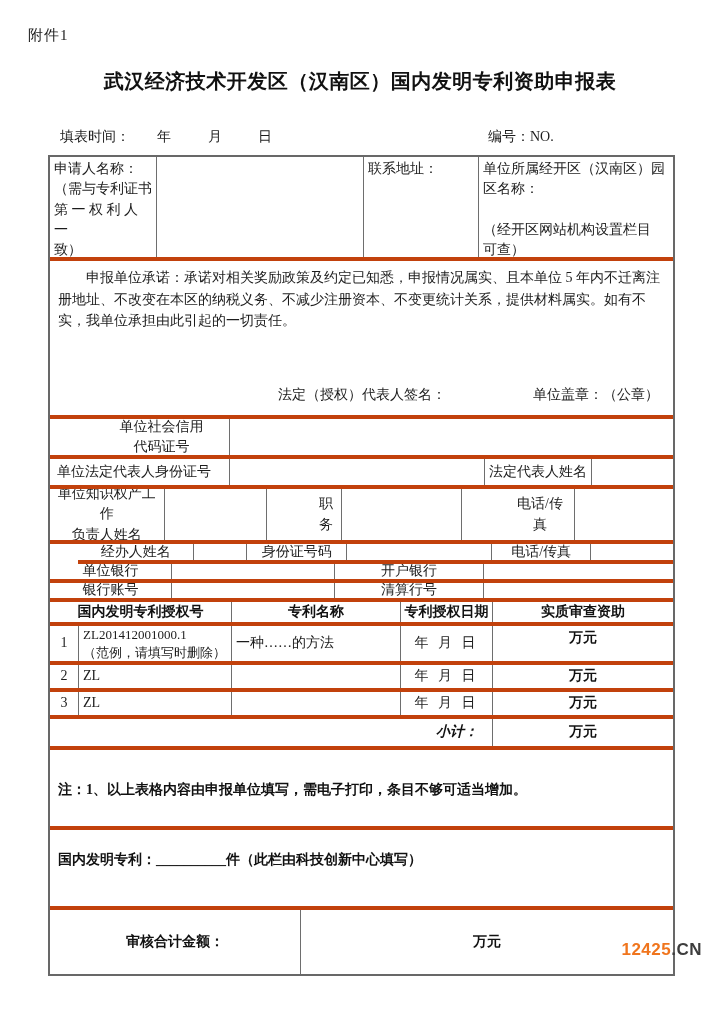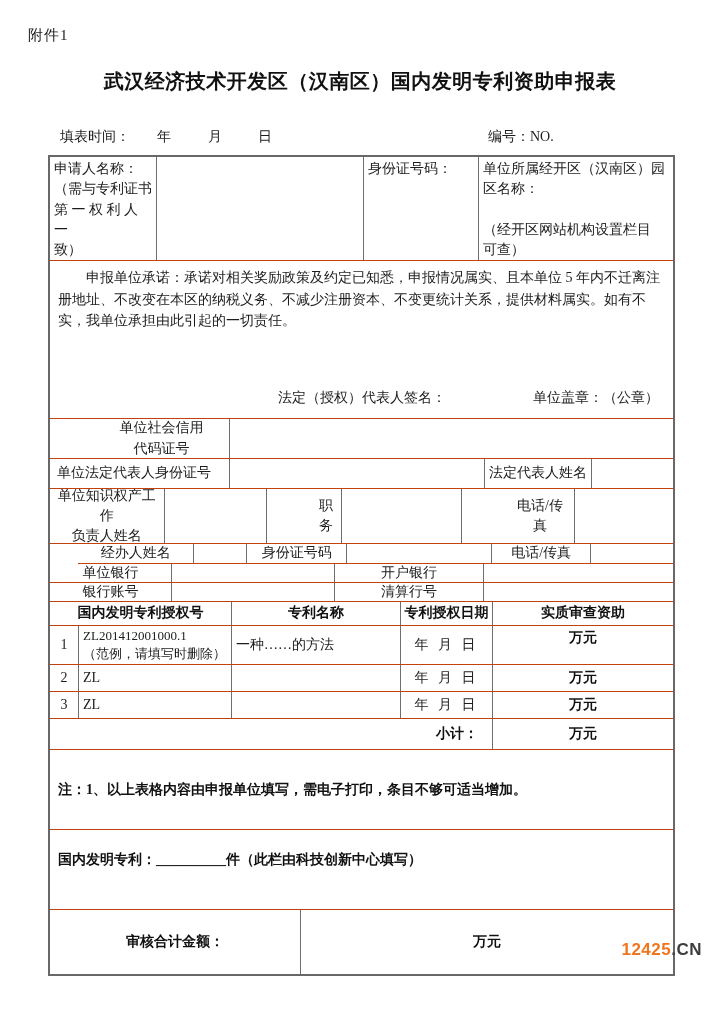--- a/index.html
+++ b/index.html
@@ -13,35 +13,35 @@
   .meta span{position:absolute;top:0;}
   .fill-label{left:60px;}
   .meta-year{left:157px;}
   .meta-month{left:208px;}
   .meta-day{left:258px;}
   .serial{left:488px;}
   .form-table{
     position:absolute;left:48px;top:155px;width:627px;box-sizing:border-box;
     border:2px solid #686868;
   }
-  .row{display:flex;box-sizing:border-box;border-bottom:1px solid #c2410c;}
+  .row{display:flex;box-sizing:border-box;border-bottom:4px solid #c2410c;}
   .row:last-child{border-bottom:none;}
   .cell{box-sizing:border-box;border-right:1px solid #6e6e6e;padding:2px 4px;white-space:pre-line;overflow:hidden;line-height:1.45;}
   .cell:last-child{border-right:none;}
   .vc{display:flex;align-items:center;}
   .ctr{display:flex;align-items:center;justify-content:center;text-align:center;}
   .bold{font-weight:bold;color:#111;}
   .pledge-cell{display:flex;flex-direction:column;padding:6px 8px 10px 8px;}
   .pledge-text{text-indent:2em;line-height:1.55;}
   .sign-line{display:flex;margin-top:auto;}
   .sign-label{margin-left:220px;}
   .seal-label{margin-left:auto;margin-right:6px;}
   .notes-cell{padding:8px 8px;line-height:1.5;}
   .count-cell{padding:20px 8px 0 8px;}
-  .subtotal-label-cell{display:flex;align-items:center;justify-content:flex-end;padding-right:14px;}
+  .subtotal-label-cell{display:flex;align-items:center;justify-content:flex-end;padding-right:14px;font-style:italic;}
   .patent-name{display:flex;align-items:center;}
   .watermark{position:absolute;right:18px;top:940px;font-family:"Liberation Sans","DejaVu Sans",sans-serif;font-weight:bold;font-size:17px;letter-spacing:0.5px;}
 </style>
 </head>
 <body>
 
 <div class="page">
 
   <div class="attachment">附件1</div>
   <div class="title">武汉经济技术开发区（汉南区）国内发明专利资助申报表</div>
@@ -55,21 +55,21 @@
   </div>
 
   <div class="form-table">
 
     <div class="row" style="height:104px;">
       <div class="cell" style="width:107px;">申请人名称：
 （需与专利证书
 第 一 权 利 人 一
 致）</div>
       <div class="cell" style="width:207px;"></div>
-      <div class="cell" style="width:115px;">身份证号码：</div>
+      <div class="cell" style="width:115px;">联系地址：</div>
       <div class="cell" style="width:194px;">单位所属经开区（汉南区）园
 区名称：
 
 （经开区网站机构设置栏目
 可查）</div>
     </div>
 
     <div class="row" style="height:158px;">
       <div class="cell pledge-cell" style="width:623px;">
         <div class="pledge-text">申报单位承诺：承诺对相关奖励政策及约定已知悉，申报情况属实、且本单位 5 年内不迁离注册地址、不改变在本区的纳税义务、不减少注册资本、不变更统计关系，提供材料属实。如有不实，我单位承担由此引起的一切责任。</div>

